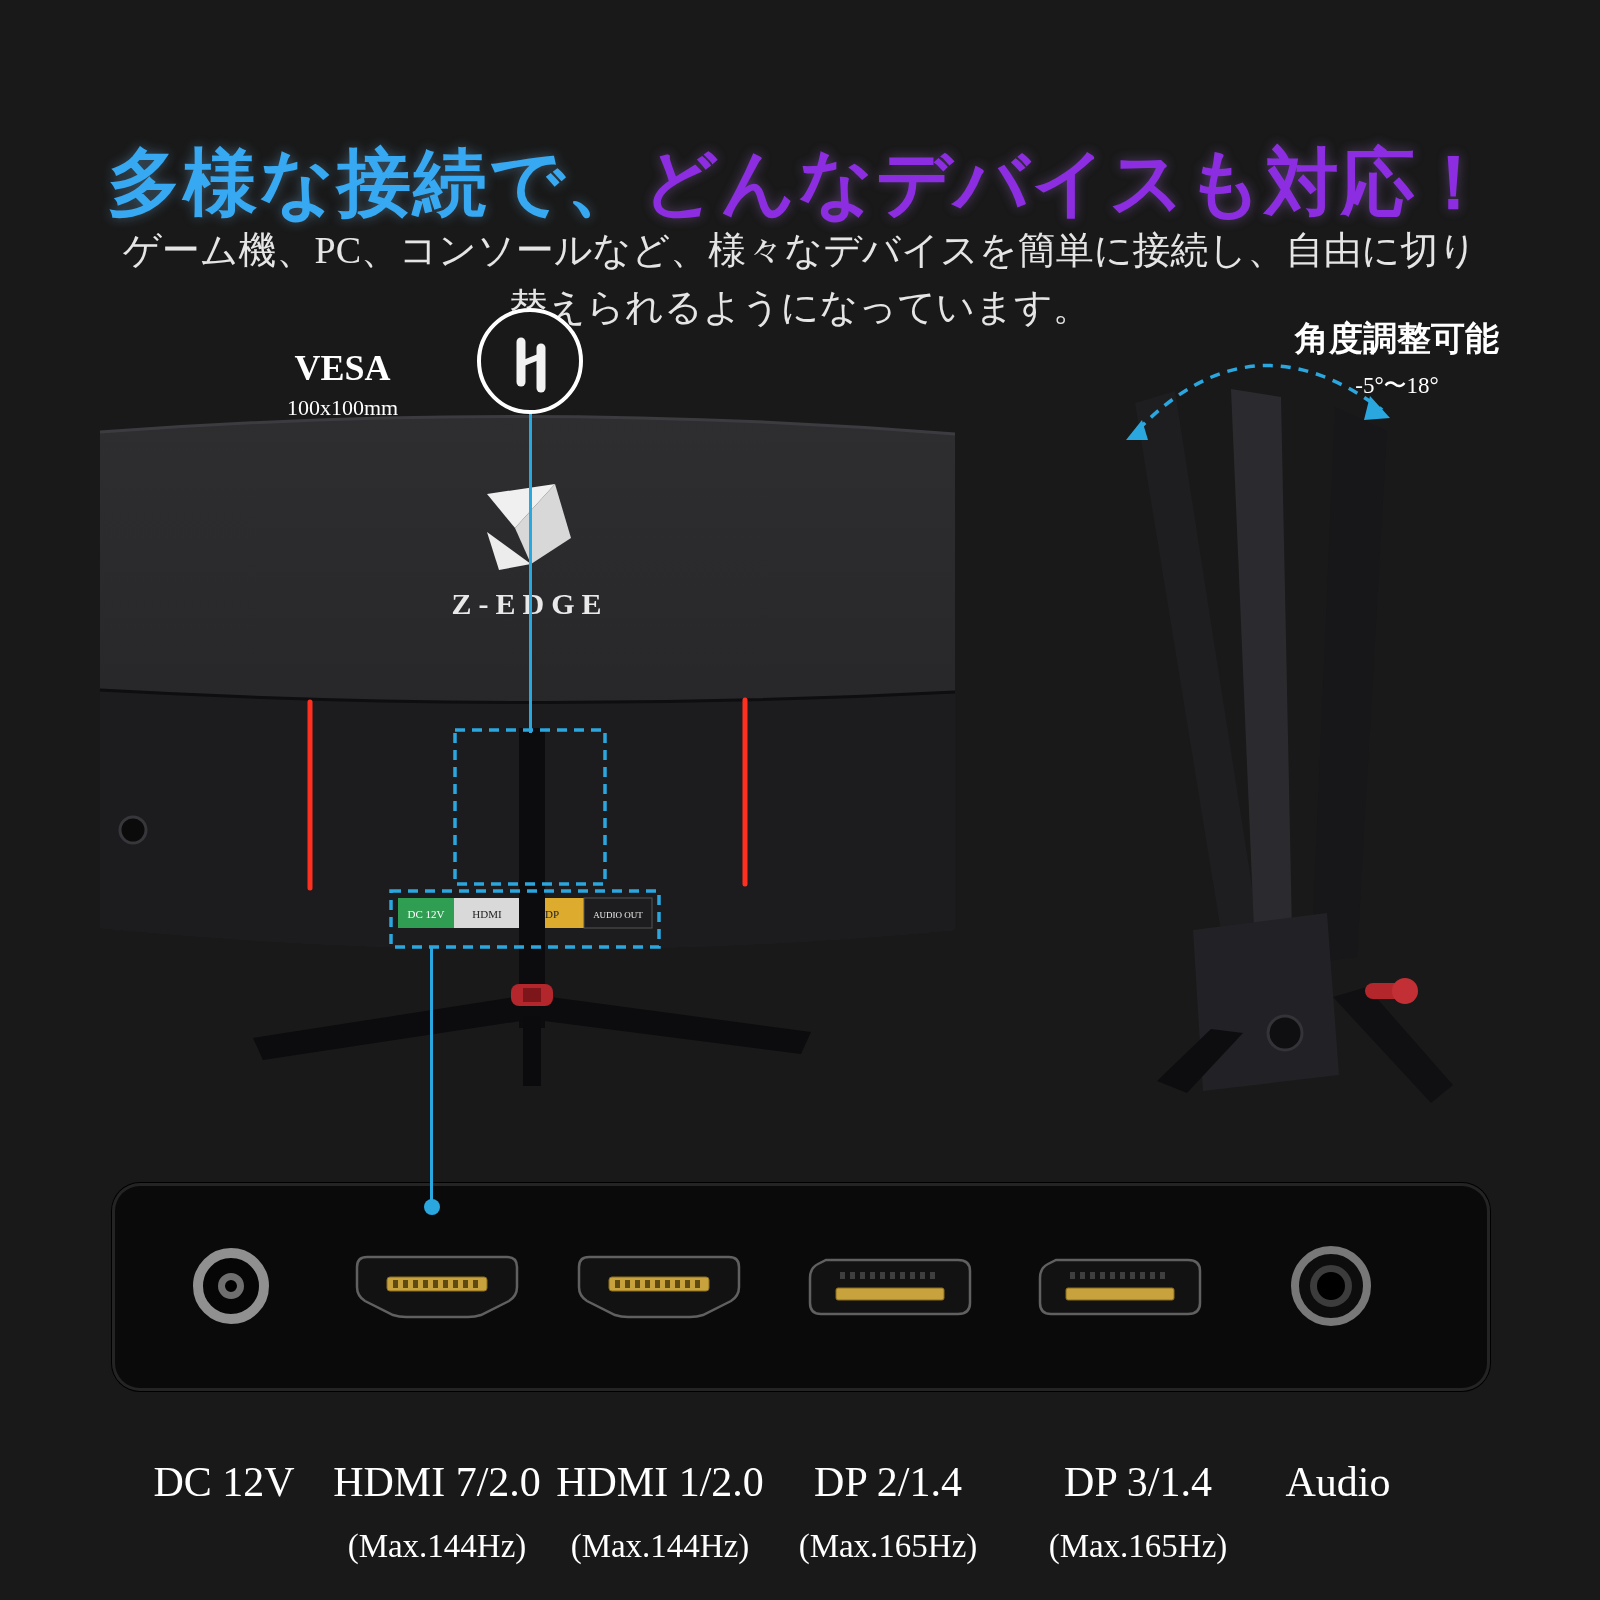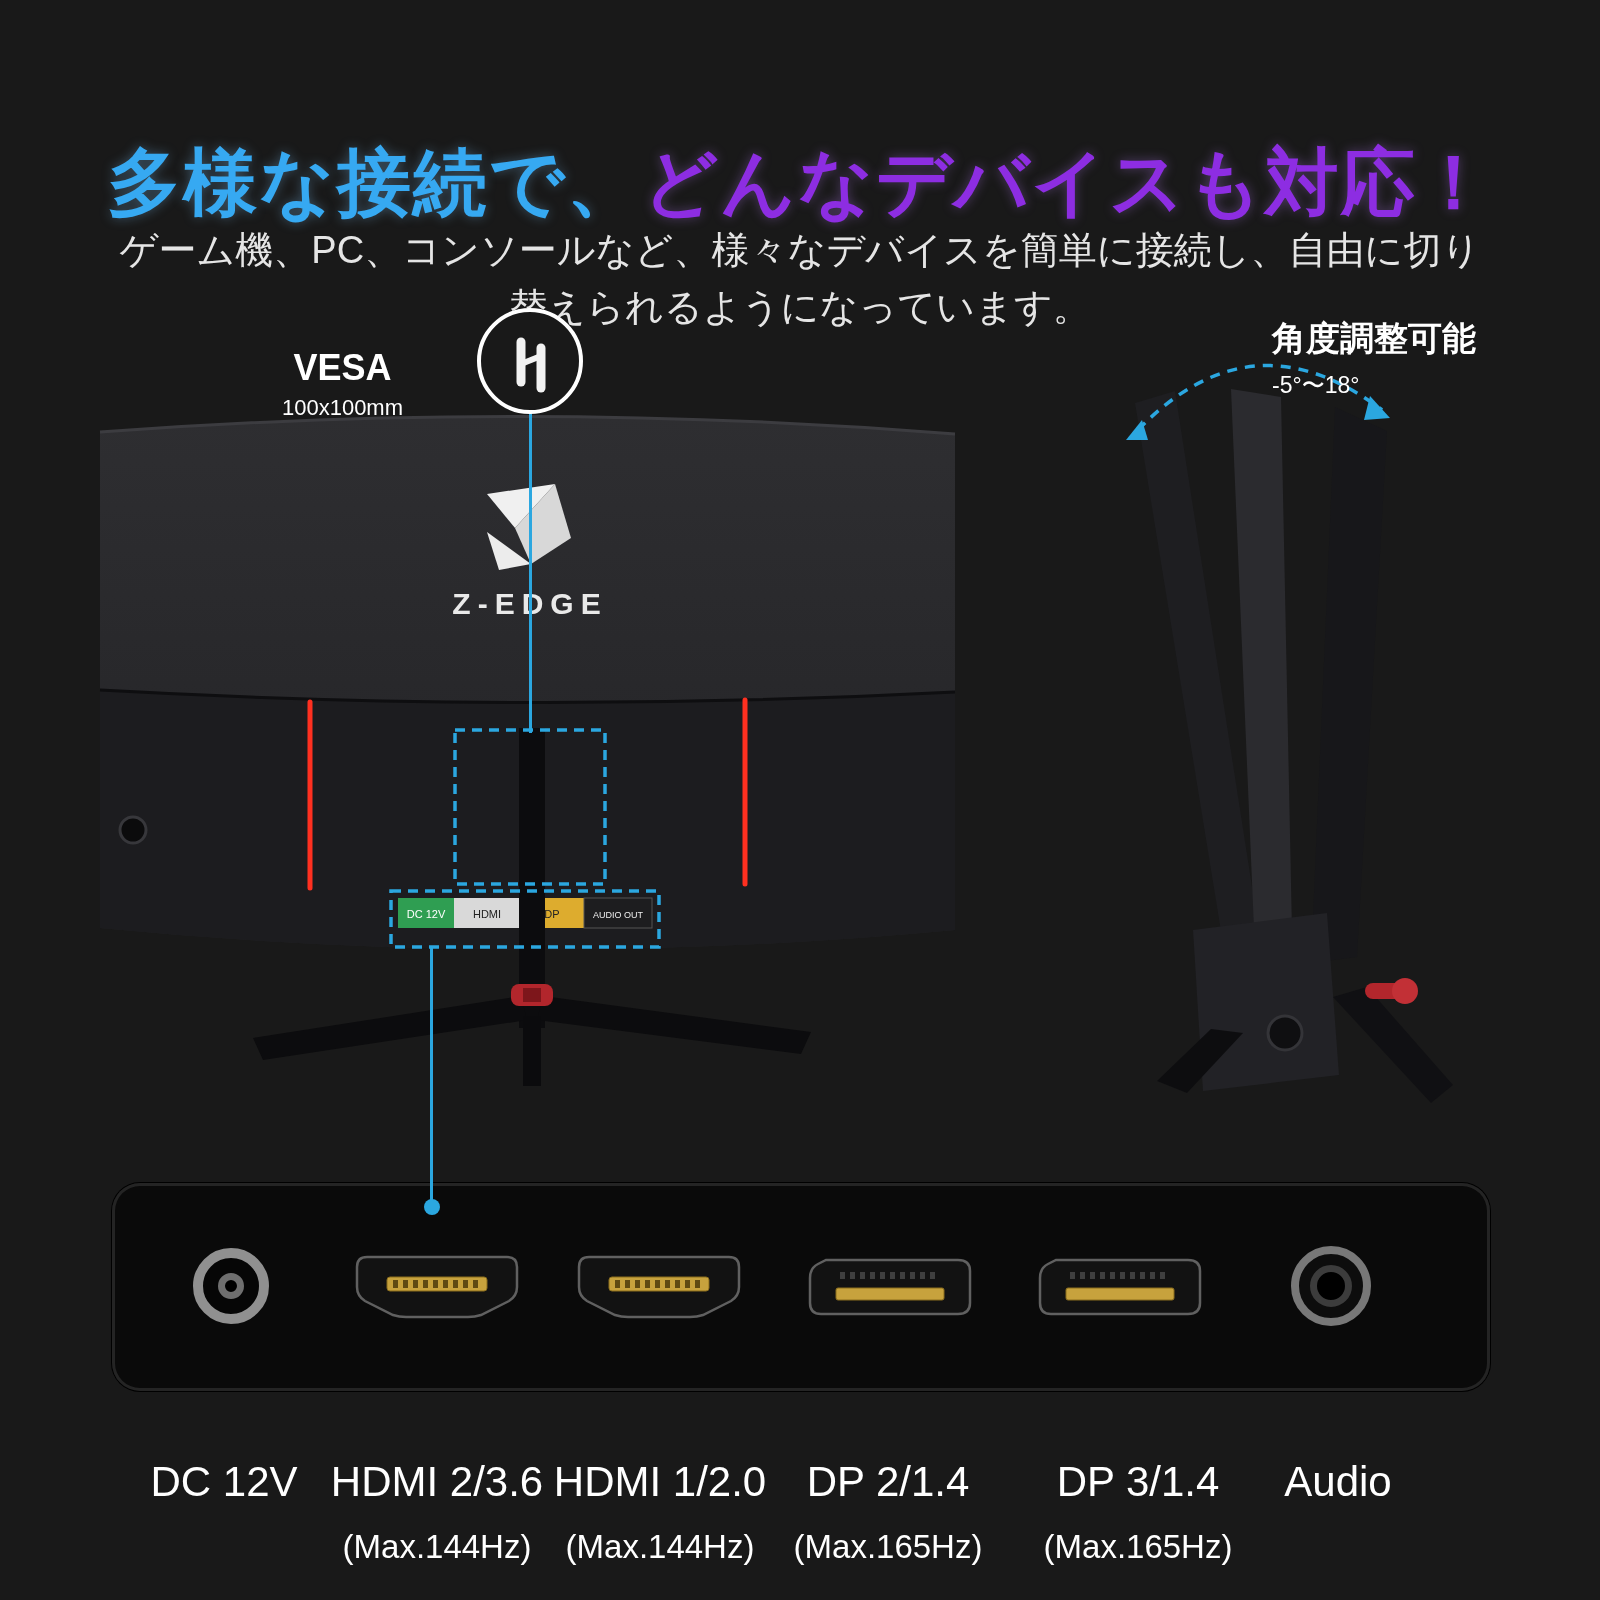--- a/index.html
+++ b/index.html
@@ -1,34 +1,34 @@
 <!DOCTYPE html>
 <html><head>
 <meta charset="utf-8">
 <style>
   html,body{margin:0;padding:0;background:#000;}
   .stage{position:relative;width:1600px;height:1600px;background:#191919;overflow:hidden;
-         font-family:Liberation Sans, sans-serif;color:#fff;}
+         font-family:Liberation Serif, serif;color:#fff;}
 
   
   .title{position:absolute;top:84px;left:0;width:100%;text-align:center;
          font-size:74px;font-weight:900;letter-spacing:2px;white-space:nowrap;}
   .title .t1{color:#36a9f2;text-shadow:0 0 12px rgba(130,200,255,.35);}
   .title .t2{color:#8d2de2;text-shadow:0 0 12px rgba(190,130,255,.35);}
   .subtitle{position:absolute;top:184px;left:0;width:100%;text-align:center;
             font-size:38px;line-height:1.5;font-weight:500;color:#e5e5e5;}
 
   
   .vesa-callout{position:absolute;left:250px;top:303px;width:185px;text-align:center;}
   .vesa-label{font-size:36px;font-weight:800;margin-top:44px;}
   .vesa-size{font-size:22px;margin-top:6px;}
   .vesa-circle{position:absolute;left:477px;top:308px;width:106px;height:106px;
                border:4px solid #fff;border-radius:50%;background:#191919;
                display:flex;align-items:center;justify-content:center;z-index:7;box-sizing:border-box;}
-  .tilt-callout{position:absolute;left:1272px;top:316px;width:250px;z-index:5;}
+  .tilt-callout{position:absolute;left:1272px;top:316px;width:250px;text-align:center;z-index:5;}
   .tilt-label{font-size:34px;font-weight:800;}
   .tilt-range{font-size:23px;margin-top:8px;}
   .tilt-arc{position:absolute;left:1112px;top:322px;z-index:4;}
 
   
   .guide{position:absolute;width:3px;background:#2ba7e0;z-index:6;}
   #vesa-line{left:529px;top:413px;height:320px;}
   #port-line{left:430px;top:948px;height:258px;}
   .port-dot{position:absolute;left:424px;top:1199px;width:16px;height:16px;border-radius:50%;
             background:#2ba7e0;z-index:7;}
@@ -241,21 +241,21 @@
           <div class="audio-inner"></div>
         </div>
     </div>
   </div>
 
   <div class="port-label" style="left:84px;">
     <div class="name">DC 12V</div>
     <div class="spec"></div>
   </div>
   <div class="port-label" style="left:297px;">
-    <div class="name">HDMI 2/3.6</div>
+    <div class="name">HDMI 7/2.0</div>
     <div class="spec">(Max.144Hz)</div>
   </div>
   <div class="port-label" style="left:520px;">
     <div class="name">HDMI 1/2.0</div>
     <div class="spec">(Max.144Hz)</div>
   </div>
   <div class="port-label" style="left:748px;">
     <div class="name">DP 2/1.4</div>
     <div class="spec">(Max.165Hz)</div>
   </div>

